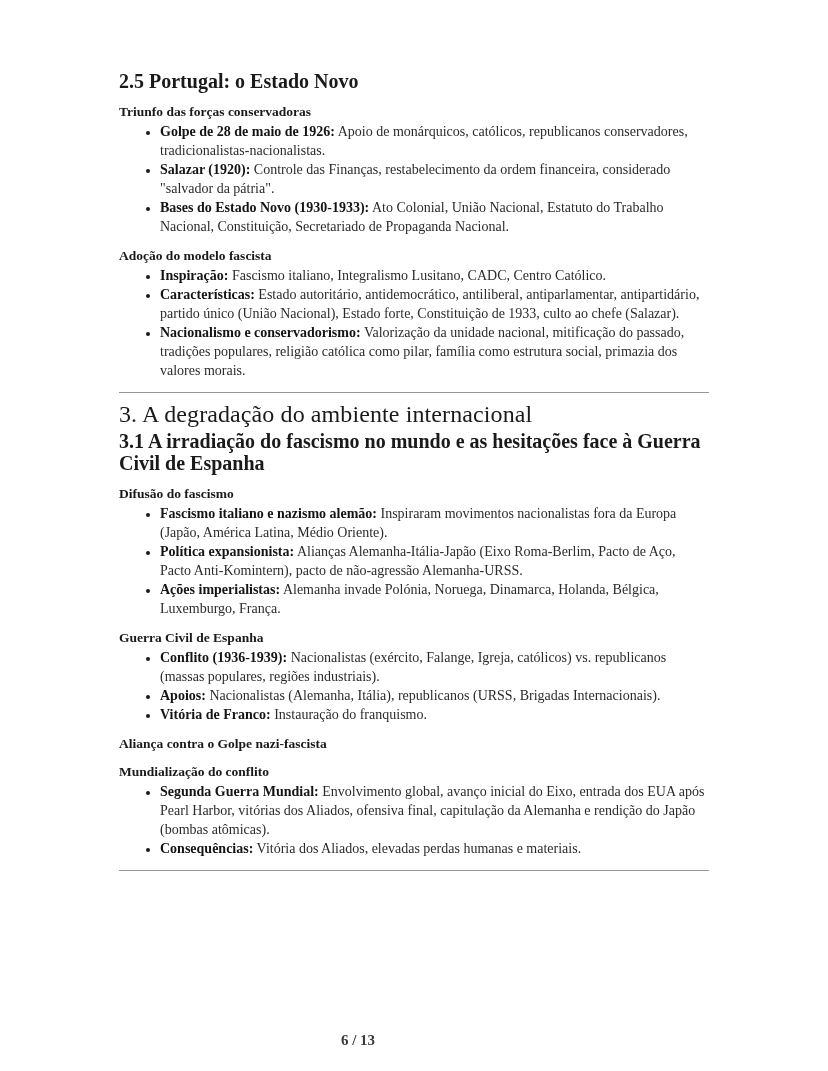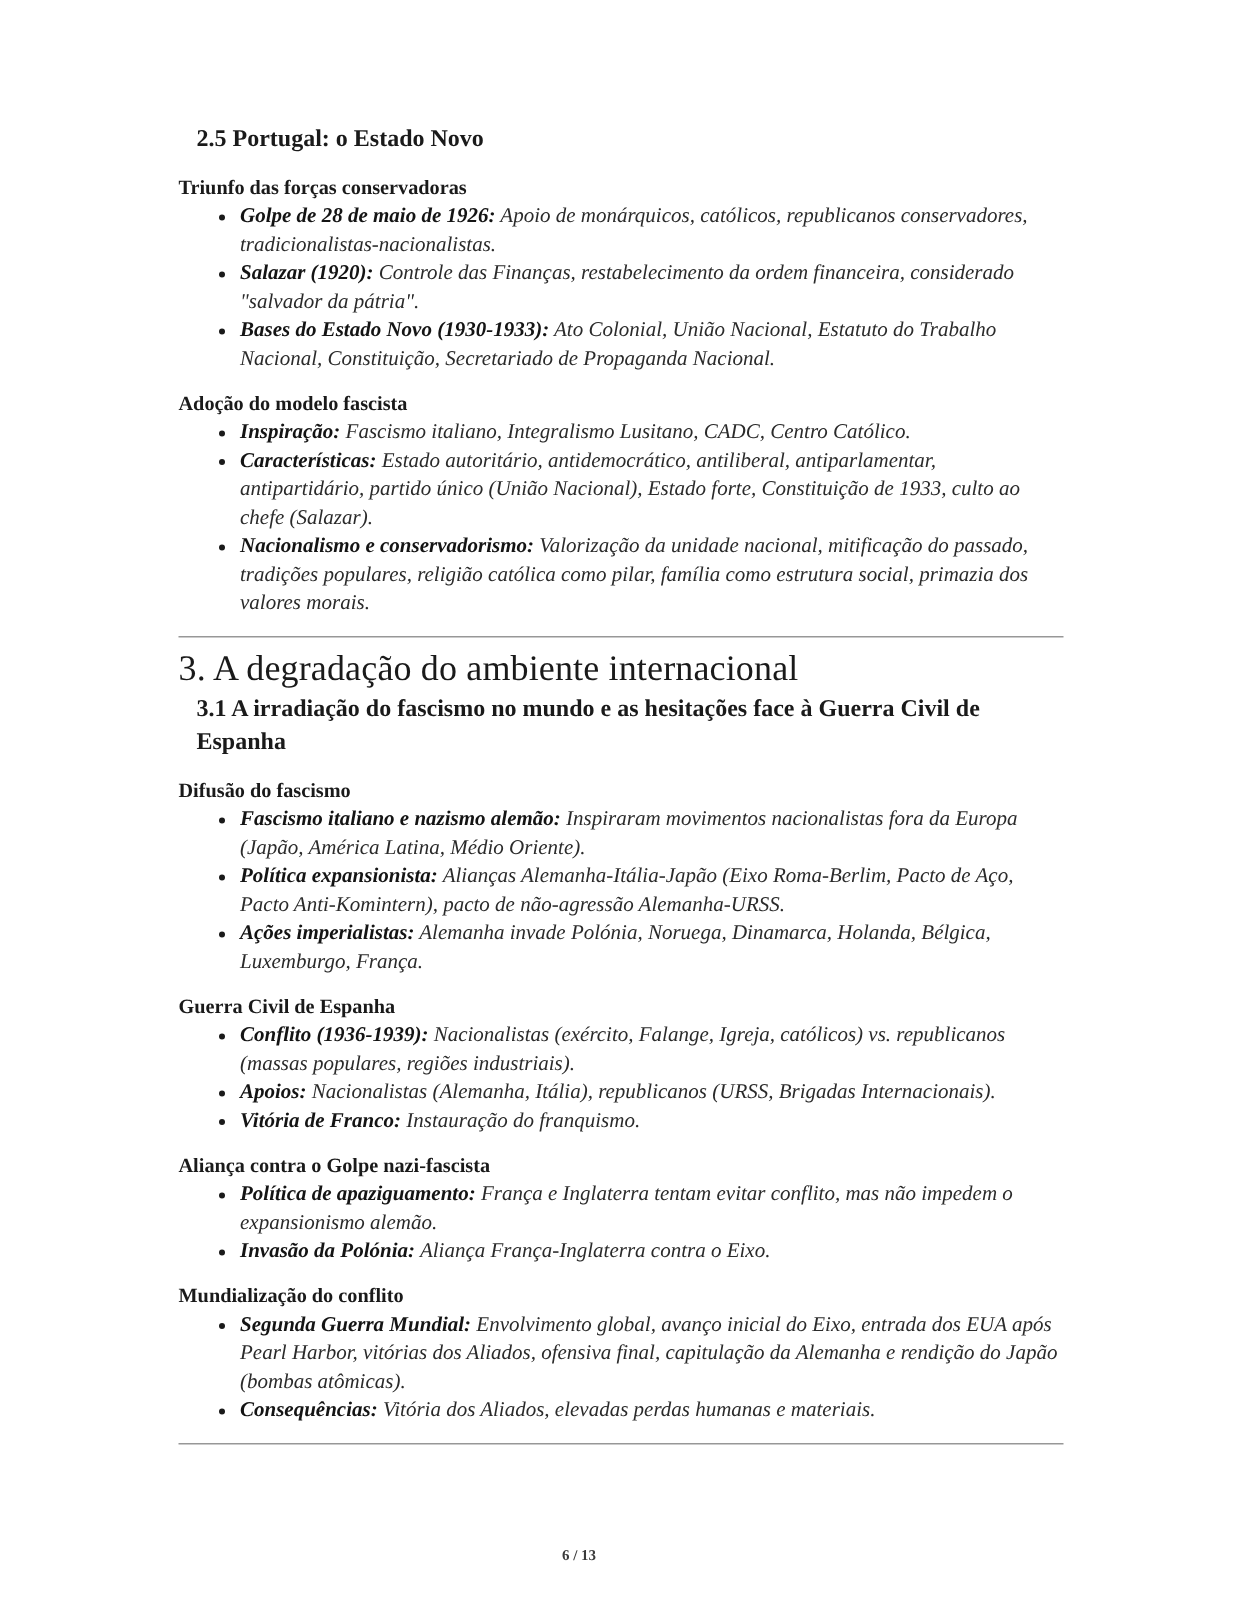--- a/index.html
+++ b/index.html
@@ -25,38 +25,37 @@
 
   .h-main {
     font-size: 24px;
     font-weight: 400;
     color: #1a1a1a;
     line-height: 25px;
     margin: 9px 0 3px 0;
     letter-spacing: 0.1px;
   }
   .h-sub {
-    font-size: 16px;
+    font-size: 20px;
     font-weight: 700;
     color: #1a1a1a;
     line-height: 22px;
-    margin: 12px;
+    margin: 0;
   }
   .h-topic {
     font-size: 13.5px;
     font-weight: 700;
     color: #1a1a1a;
     line-height: 17px;
     margin: 11px 0 0 0;
   }
   ul.bullets {
     margin: 2px 0 0 0;
     padding: 0 0 0 41px;
     list-style: disc;
-    font-style: italic;
   }
   ul.bullets li {
     font-size: 14px;
     line-height: 19px;
     color: #2b2b2b;
   }
   ul.bullets li::marker {
     color: #1a1a1a;
     font-size: 12px;
   }
@@ -72,24 +71,23 @@
   }
   .subtitle-block {
     margin-top: 2px;
   }
   .page-footer {
     position: absolute;
     top: 1032px;
     left: 0;
     width: 716px;
     text-align: center;
-    font-size: 10px;
+    font-size: 15px;
     font-weight: 700;
     color: #3a3a3a;
-    padding-left: 28px;
   }
 </style>
 </head>
 <body>
 
 <div class="page-content">
 
   <h2 class="h-sub">2.5 Portugal: o Estado Novo</h2>
 
   <div class="group">
@@ -128,24 +126,20 @@
     <h3 class="h-topic">Guerra Civil de Espanha</h3>
     <ul class="bullets">
       <li><span class="b-label">Conflito (1936-1939):</span> <span class="b-text">Nacionalistas (exército, Falange, Igreja, católicos) vs. republicanos (massas populares, regiões industriais).</span></li>
       <li><span class="b-label">Apoios:</span> <span class="b-text">Nacionalistas (Alemanha, Itália), republicanos (URSS, Brigadas Internacionais).</span></li>
       <li><span class="b-label">Vitória de Franco:</span> <span class="b-text">Instauração do franquismo.</span></li>
     </ul>
   </div>
 
   <div class="group">
     <h3 class="h-topic">Aliança contra o Golpe nazi-fascista</h3>
-    <ul class="bullets">
-      <li><span class="b-label">Política de apaziguamento:</span> <span class="b-text">França e Inglaterra tentam evitar conflito, mas não impedem o expansionismo alemão.</span></li>
-      <li><span class="b-label">Invasão da Polónia:</span> <span class="b-text">Aliança França-Inglaterra contra o Eixo.</span></li>
-    </ul>
   </div>
 
   <div class="group">
     <h3 class="h-topic">Mundialização do conflito</h3>
     <ul class="bullets">
       <li><span class="b-label">Segunda Guerra Mundial:</span> <span class="b-text">Envolvimento global, avanço inicial do Eixo, entrada dos EUA após Pearl Harbor, vitórias dos Aliados, ofensiva final, capitulação da Alemanha e rendição do Japão (bombas atômicas).</span></li>
       <li><span class="b-label">Consequências:</span> <span class="b-text">Vitória dos Aliados, elevadas perdas humanas e materiais.</span></li>
     </ul>
   </div>
 

